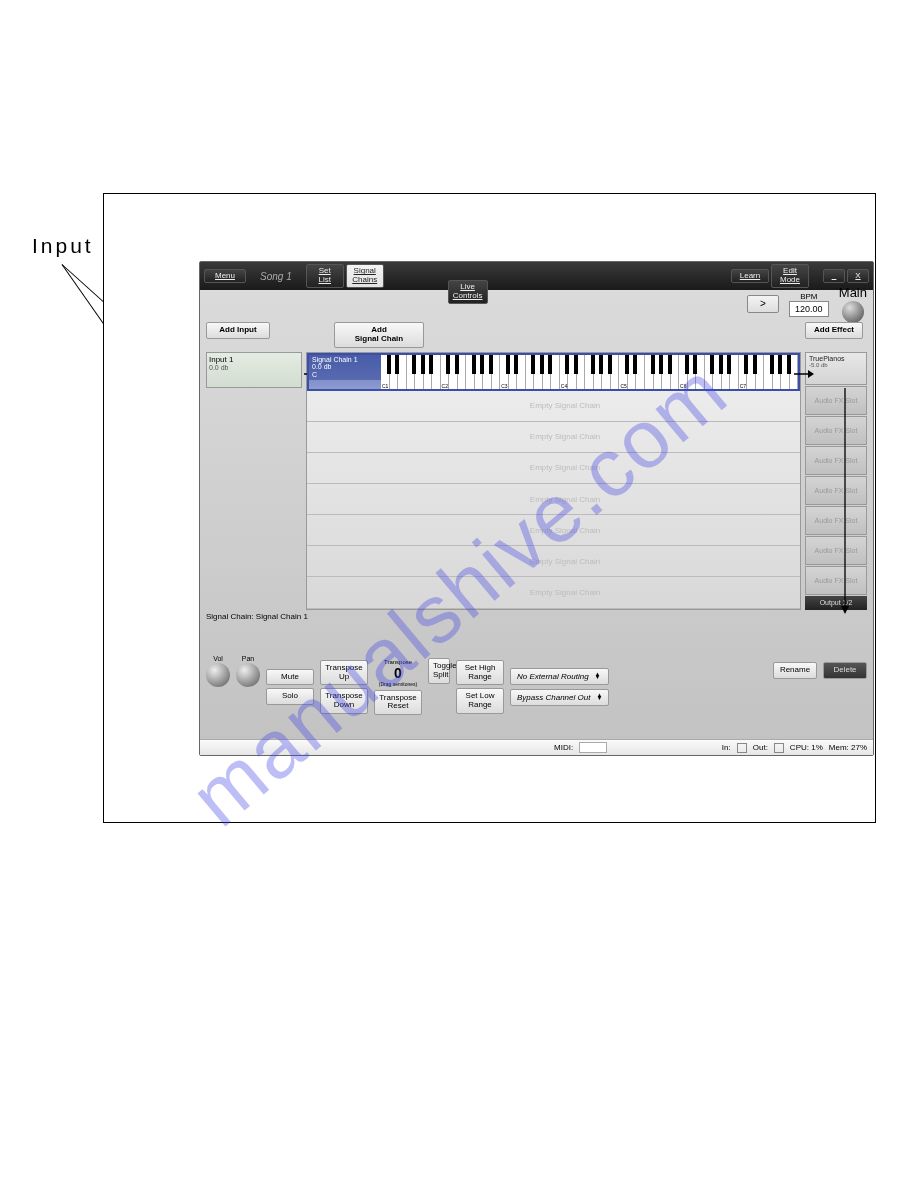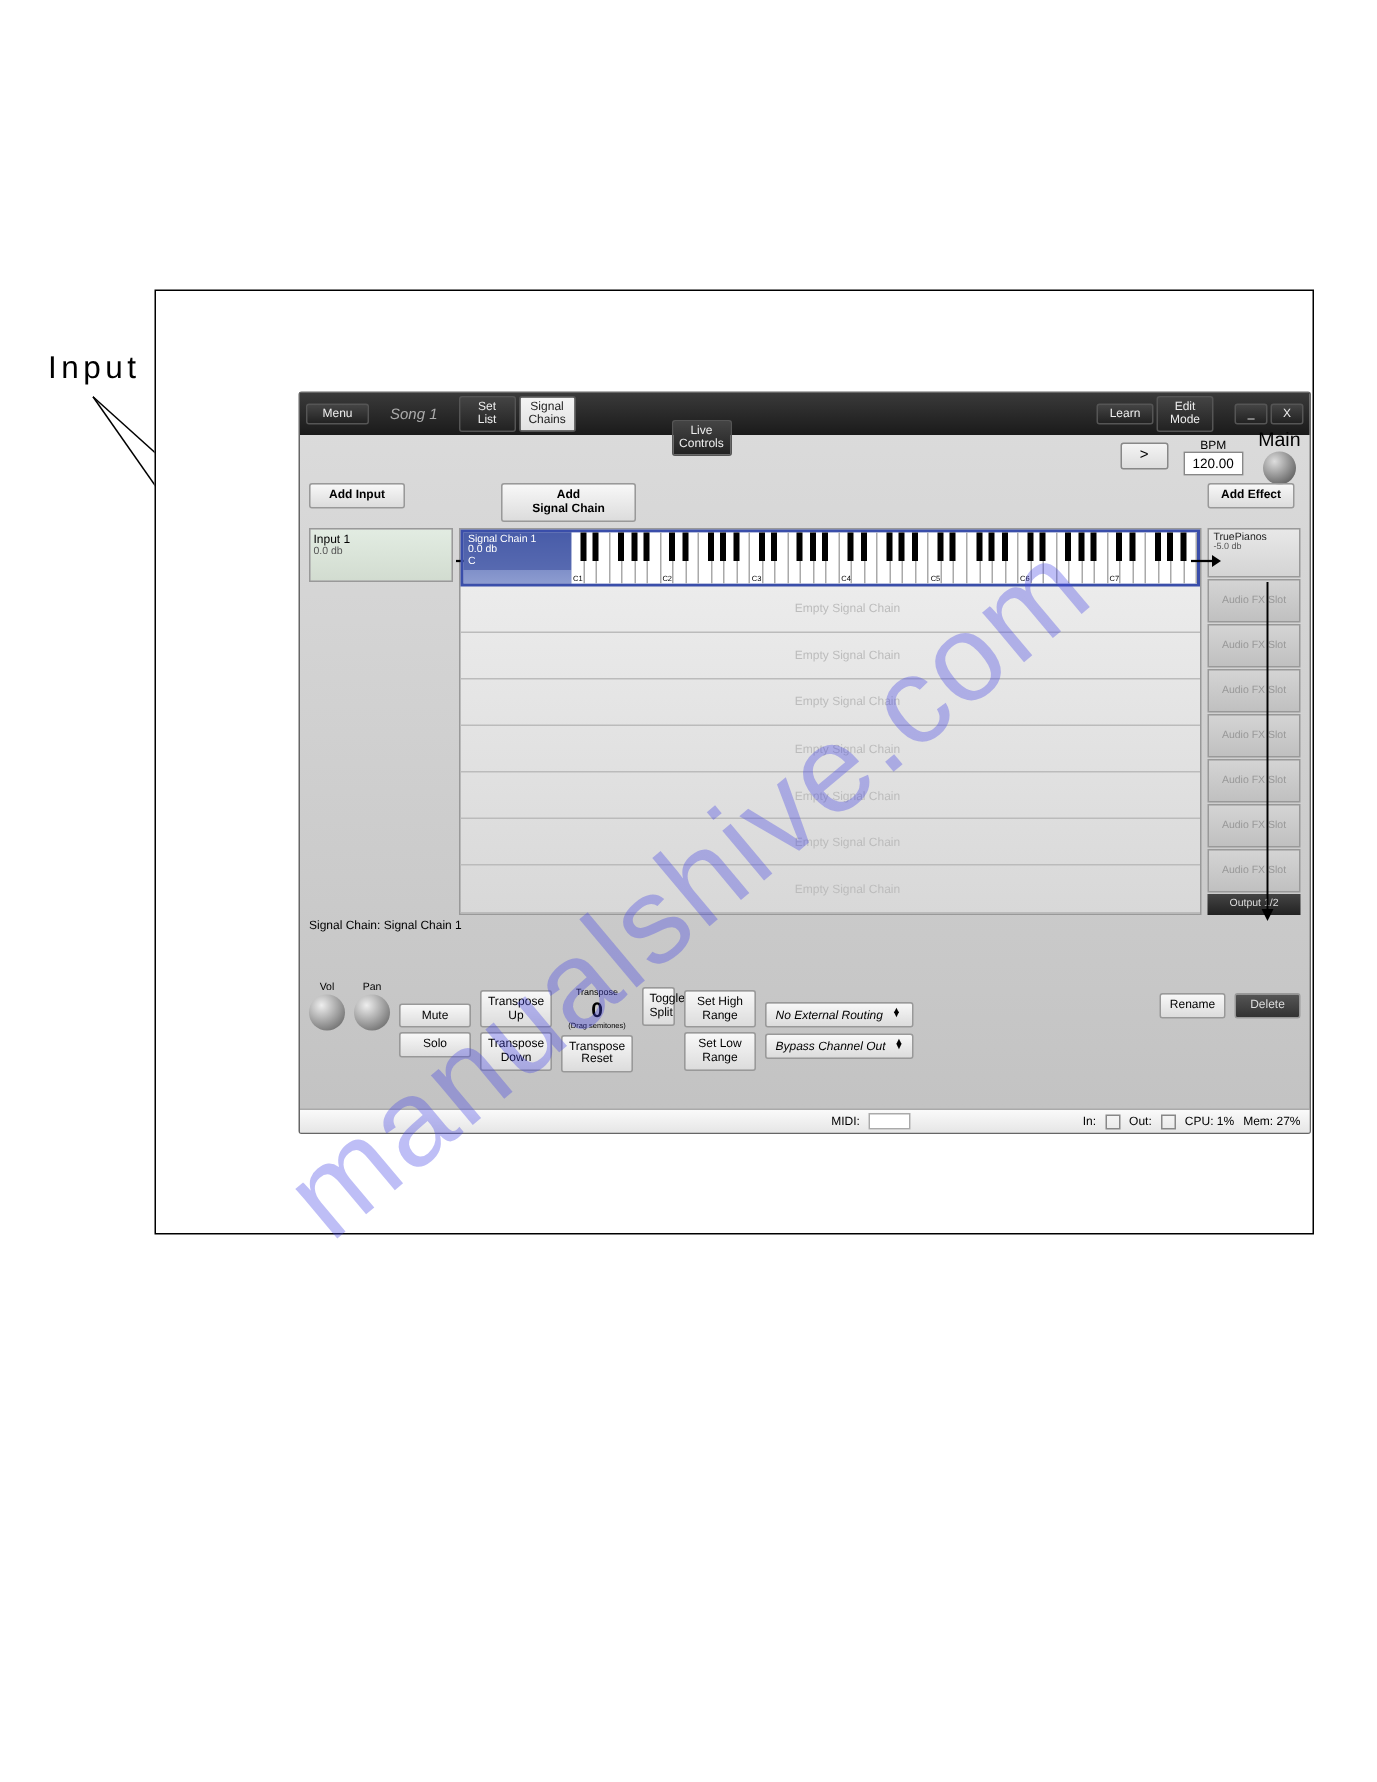--- a/index.html
+++ b/index.html
@@ -3,21 +3,21 @@
 <meta charset="utf-8">
 <style>
 * { box-sizing: border-box; margin: 0; padding: 0; font-family: Arial, Helvetica, sans-serif; }
 body { background: #fff; width: 918px; height: 1188px; position: relative; }
 .callout { position: absolute; font-family: Verdana, sans-serif; font-size: 21px; letter-spacing: 3px; color: #000; }
 .callout-line { position: absolute; background: #000; height: 1px; transform-origin: left center; }
 .watermark { position: absolute; left: 50%; top: 50%; transform: translate(-50%, -50%) rotate(-40deg); color: rgba(70, 70, 230, 0.35); font-size: 82px; font-weight: 400; pointer-events: none; z-index: 200; letter-spacing: 2px; }
 .frame { position: absolute; left: 103px; top: 193px; width: 773px; height: 630px; border: 1px solid #000; background: #fff; }
 .app { position: absolute; left: 95px; top: 67px; width: 675px; height: 495px; background: linear-gradient(#dcdcdc, #c2c2c2); border: 1px solid #666; border-radius: 2px; }
 .topbar { height: 28px; background: linear-gradient(#3a3a3a, #1a1a1a); display: flex; align-items: center; padding: 0 4px; gap: 2px; }
-.top-btn { background: linear-gradient(#444,#222); color: #eee; font-size: 8px; border: 1px solid #555; border-radius: 2px; padding: 2px 4px; text-align: center; cursor: pointer; line-height: 1.1; min-width: 38px; }
+.top-btn { background: linear-gradient(#444,#222); color: #eee; font-size: 8px; border: 1px solid #555; border-radius: 2px; padding: 2px 4px; text-align: center; cursor: pointer; line-height: 1.1; min-width: 38px; text-decoration: underline; }
 .top-btn.active { background: linear-gradient(#f4f4f4,#e2e2e2); color: #222; }
 .song-title { color: #aaa; font-style: italic; font-size: 10px; padding: 0 12px; }
 .spacer { flex: 1; }
 .subbar { height: 28px; display: flex; justify-content: flex-end; align-items: center; padding: 0 6px; gap: 10px; }
 .fwd-btn { width: 32px; height: 18px; background: linear-gradient(#f4f4f4,#ddd); border: 1px solid #888; border-radius: 2px; font-size: 10px; text-align: center; line-height: 16px; cursor: pointer; }
 .bpm-box { display: flex; flex-direction: column; align-items: center; font-size: 8px; }
 .bpm-val { width: 40px; height: 16px; border: 1px solid #888; background: #fff; font-size: 9px; text-align: center; line-height: 14px; }
 .main-label { font-size: 13px; text-align: center; }
 .knob-icon { width: 22px; height: 22px; border-radius: 50%; background: radial-gradient(circle at 35% 30%, #ddd, #444); margin: 0 auto; }
 .addrow { display: flex; padding: 4px 6px; gap: 6px; align-items: flex-start; font-weight: bold; }

